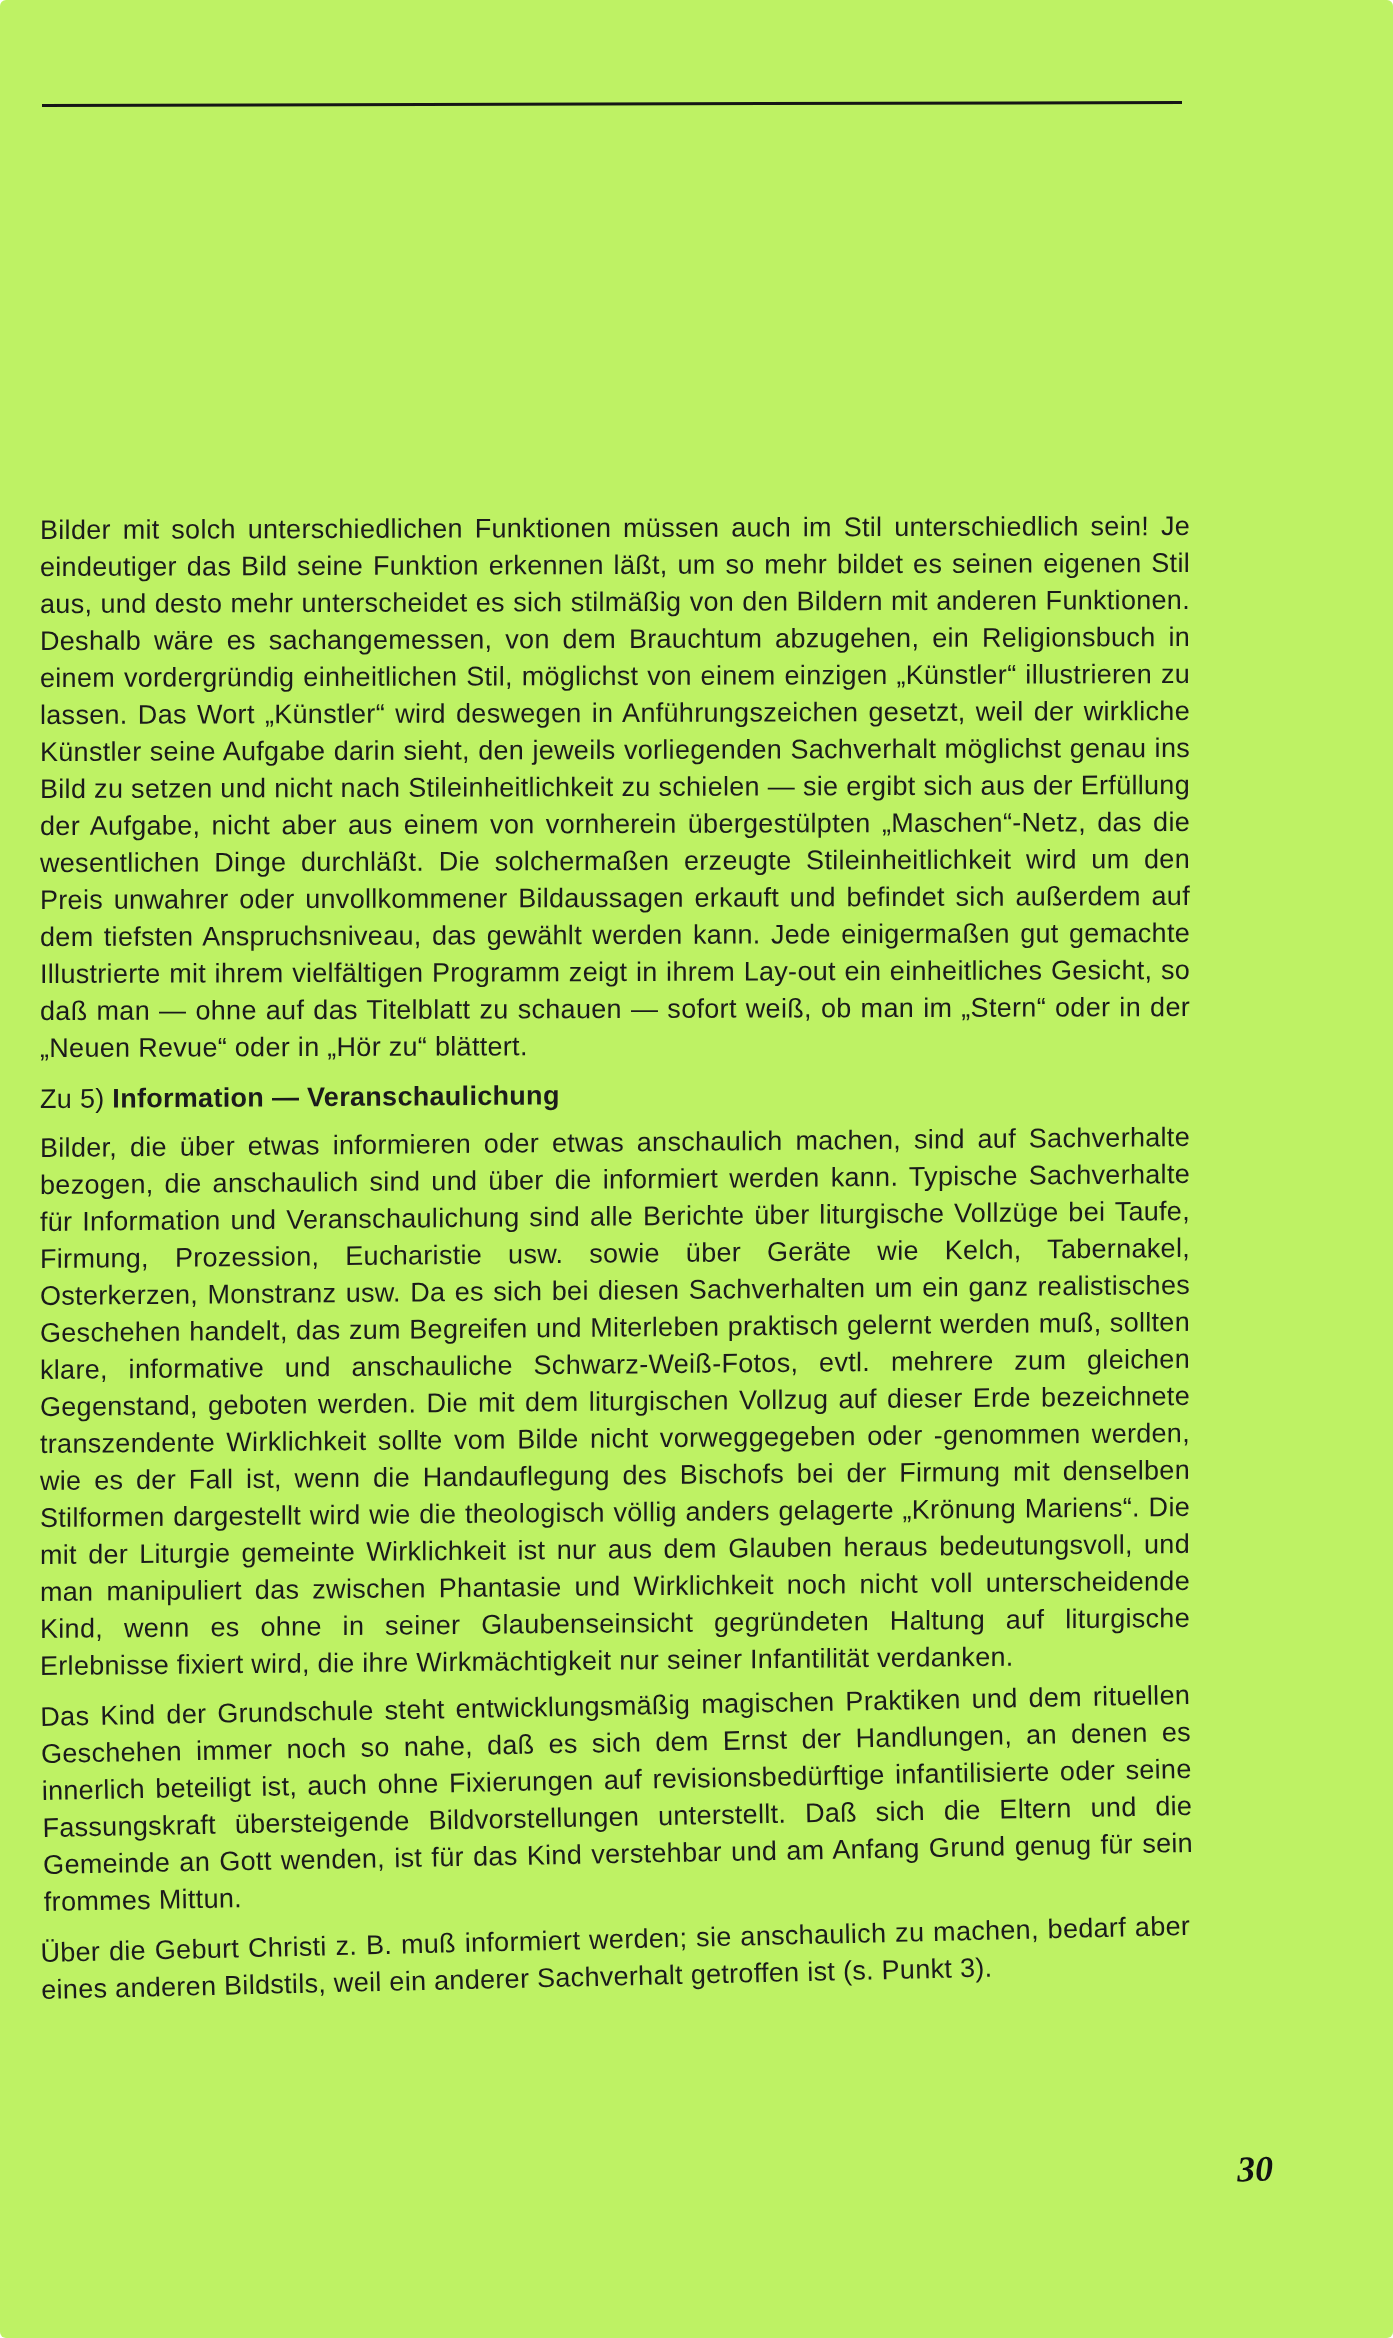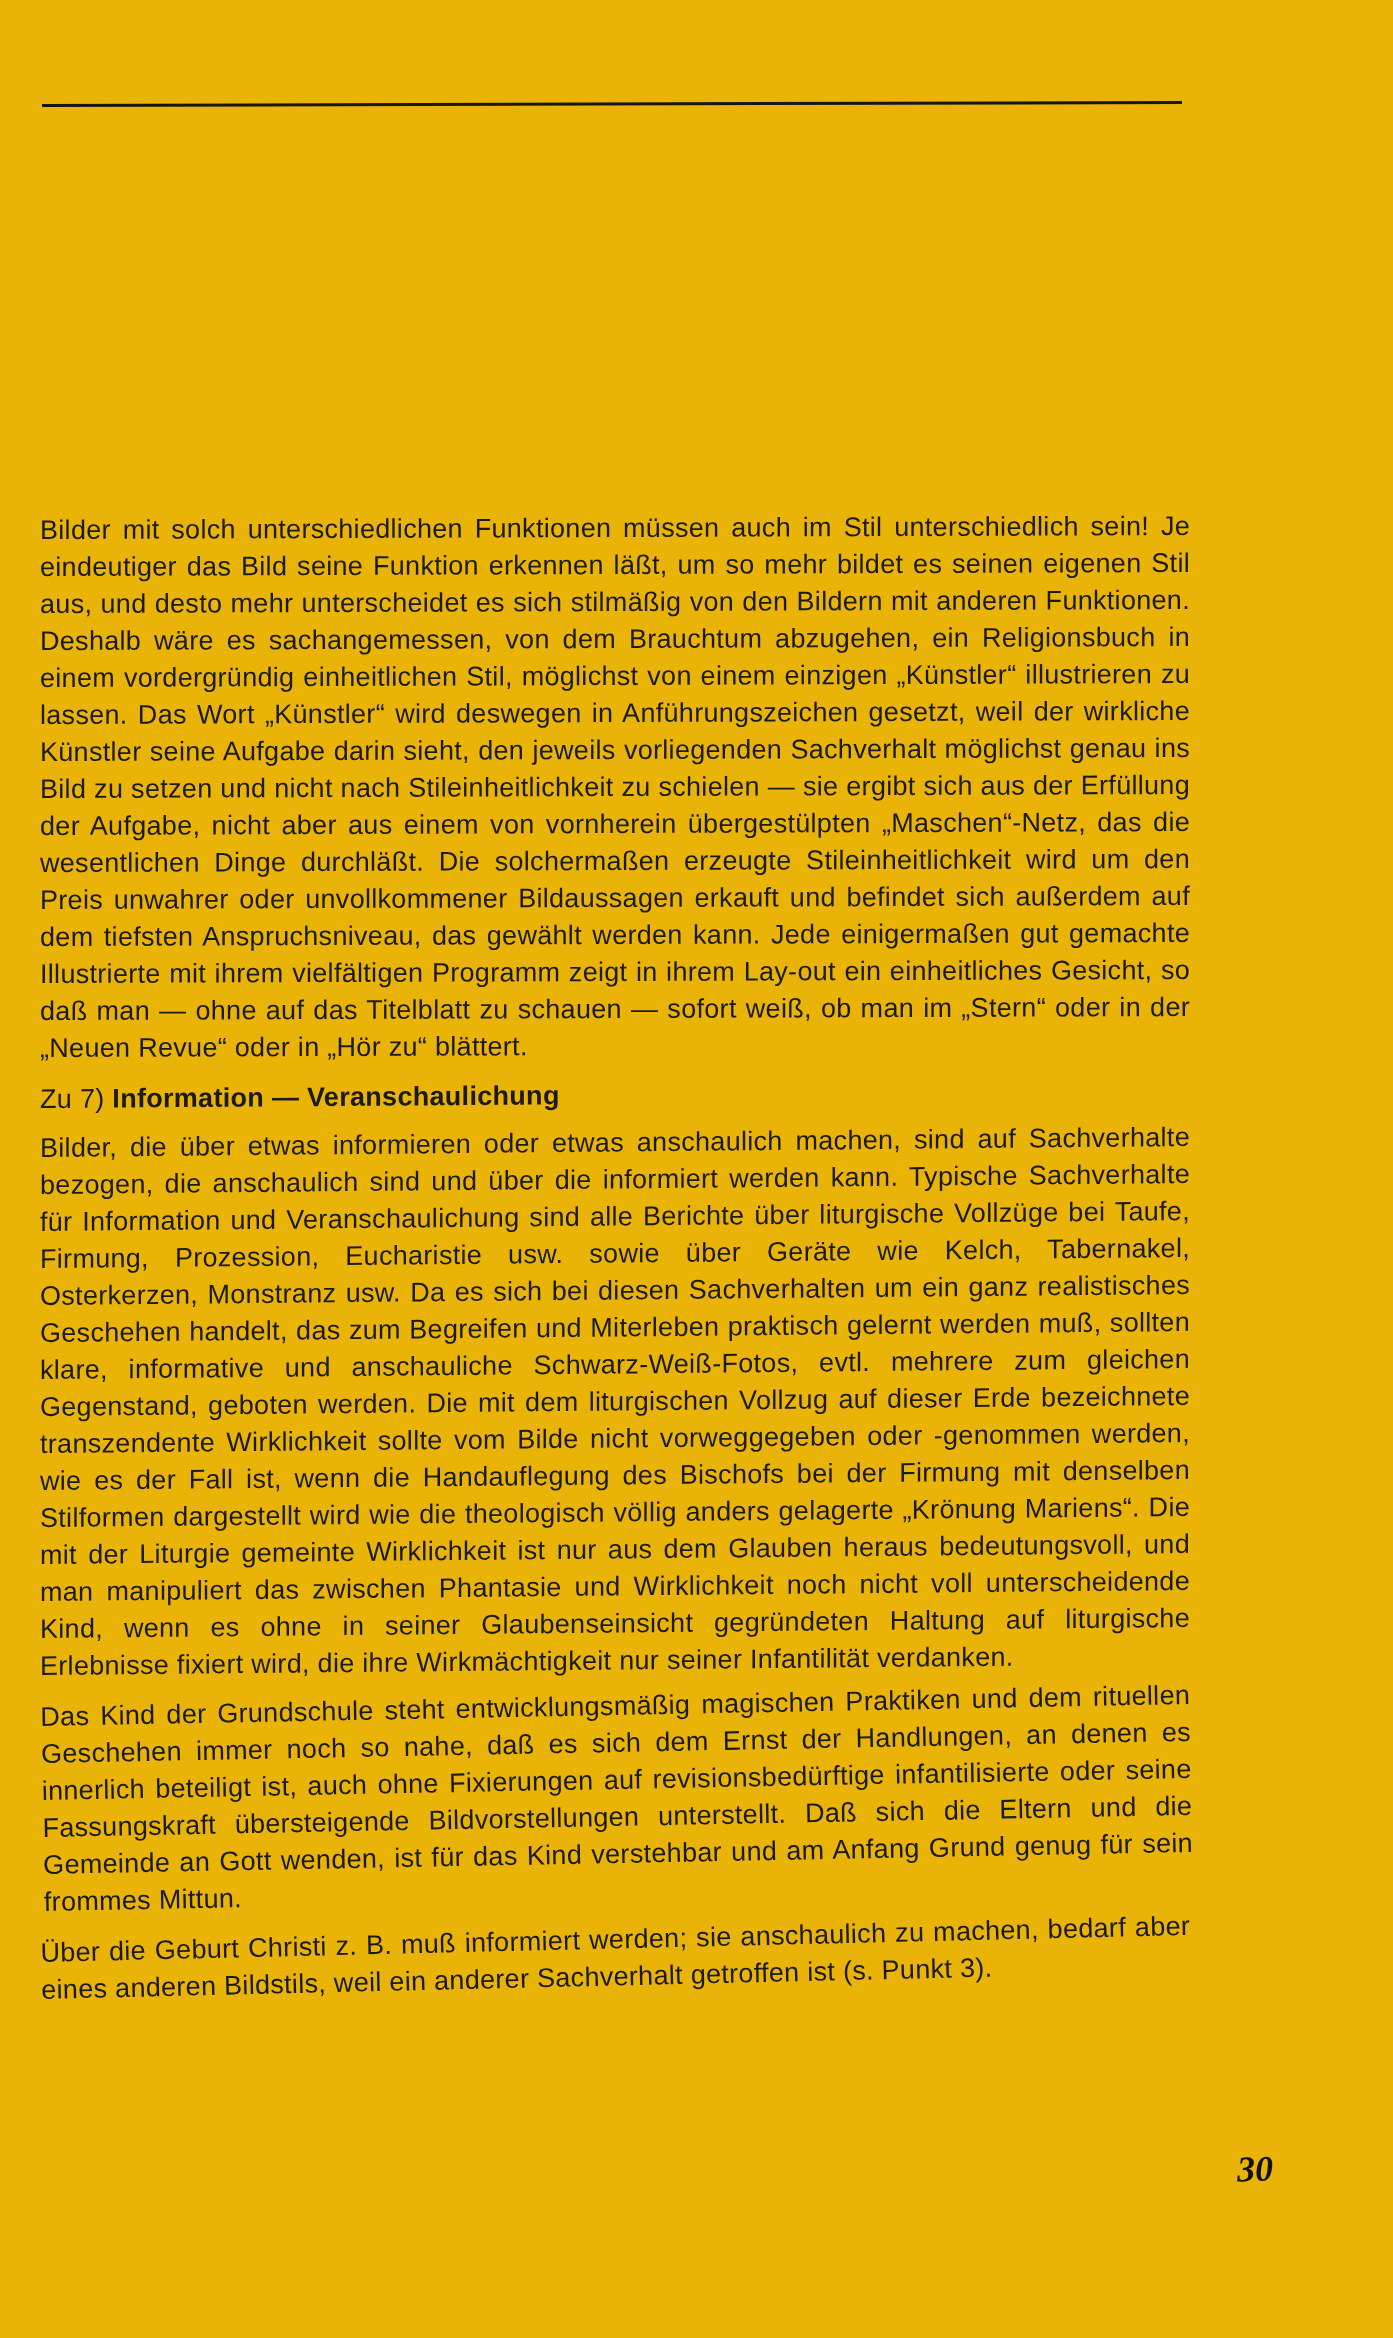--- a/index.html
+++ b/index.html
@@ -4,24 +4,25 @@
 <style>
   html, body {
     margin: 0;
     padding: 0;
     background: #ffffff;
   }
   .page {
     position: relative;
     width: 1393px;
     height: 2338px;
-    background: #eab308;
+    background: #bef264;
     overflow: hidden;
     font-family: "Liberation Sans", sans-serif;
     color: #1b1b1b;
+    border-radius: 6px;
   }
   .top-rule {
     position: absolute;
     left: 42px;
     top: 104px;
     width: 1140px;
     height: 3px;
     background: #161616;
     transform: rotate(-0.15deg);
     transform-origin: 0 0;
@@ -88,21 +89,21 @@
 <body>
 
 <div class="page">
 
   <div class="top-rule"></div>
 
   <div class="text-block">
 
     <p class="para p1">Bilder mit solch unterschiedlichen Funktionen müssen auch im Stil unterschiedlich sein! Je eindeutiger das Bild seine Funktion erkennen läßt, um so mehr bildet es seinen eigenen Stil aus, und desto mehr unterscheidet es sich stilmäßig von den Bildern mit anderen Funktionen. Deshalb wäre es sachangemessen, von dem Brauchtum abzugehen, ein Religionsbuch in einem vordergründig einheitlichen Stil, möglichst von einem einzigen „Künstler“ illustrieren zu lassen. Das Wort „Künstler“ wird deswegen in Anführungszeichen gesetzt, weil der wirkliche Künstler seine Aufgabe darin sieht, den jeweils vorliegenden Sachverhalt möglichst genau ins Bild zu setzen und nicht nach Stileinheitlichkeit zu schielen — sie ergibt sich aus der Erfüllung der Aufgabe, nicht aber aus einem von vornherein übergestülpten „Maschen“-Netz, das die wesentlichen Dinge durchläßt. Die solchermaßen erzeugte Stileinheitlichkeit wird um den Preis unwahrer oder unvollkommener Bildaussagen erkauft und befindet sich außerdem auf dem tiefsten Anspruchsniveau, das gewählt werden kann. Jede einigermaßen gut gemachte Illustrierte mit ihrem vielfältigen Programm zeigt in ihrem Lay-out ein einheitliches Gesicht, so daß man — ohne auf das Titelblatt zu schauen — sofort weiß, ob man im „Stern“ oder in der „Neuen Revue“ oder in „Hör zu“ blättert.</p>
 
-    <h3 class="heading"><span>Zu 7) </span><span class="bold">Information — Veranschaulichung</span></h3>
+    <h3 class="heading"><span>Zu 5) </span><span class="bold">Information — Veranschaulichung</span></h3>
 
     <p class="para p2"><span>Bilder, die über etwas informieren oder etwas anschaulich machen, sind auf Sachverhalte bezogen, die anschaulich sind und über die informiert werden kann. Typische Sachverhalte für Information und Veranschaulichung sind alle Berichte über liturgische Vollzüge bei Taufe, Firmung, Prozession, Eucharistie usw. sowie über Geräte wie Kelch, Tabernakel, Osterkerzen, Monstranz usw. Da es sich bei diesen Sachverhalten um ein ganz realistisches Geschehen handelt, das zum Begreifen und Miterleben praktisch gelernt werden muß, sollten klare, informative und anschauliche Schwarz-Weiß-</span><span class="italic-term">Fotos,</span><span> evtl. mehrere zum gleichen Gegenstand, geboten werden. Die mit dem liturgischen Vollzug auf dieser Erde bezeichnete transzendente Wirklichkeit sollte vom Bilde nicht vorweggegeben oder -genommen werden, wie es der Fall ist, wenn die Handauflegung des Bischofs bei der Firmung mit denselben Stilformen dargestellt wird wie die theologisch völlig anders gelagerte „Krönung Mariens“. Die mit der Liturgie gemeinte Wirklichkeit ist nur aus dem Glauben heraus bedeutungsvoll, und man manipuliert das zwischen Phantasie und Wirklichkeit noch nicht voll unterscheidende Kind, wenn es ohne in seiner Glaubenseinsicht gegründeten Haltung auf liturgische Erlebnisse fixiert wird, die ihre Wirkmächtigkeit nur seiner Infantilität verdanken.</span></p>
 
     <p class="para p3">Das Kind der Grundschule steht entwicklungsmäßig magischen Praktiken und dem rituellen Geschehen immer noch so nahe, daß es sich dem Ernst der Handlungen, an denen es innerlich beteiligt ist, auch ohne Fixierungen auf revisionsbedürftige infantilisierte oder seine Fassungskraft übersteigende Bildvorstellungen unterstellt. Daß sich die Eltern und die Gemeinde an Gott wenden, ist für das Kind verstehbar und am Anfang Grund genug für sein frommes Mittun.</p>
 
     <p class="para p4">Über die Geburt Christi z. B. muß informiert werden; sie anschaulich zu machen, bedarf aber eines anderen Bildstils, weil ein anderer Sachverhalt getroffen ist (s. Punkt 3).</p>
 
   </div>
 
   <div class="page-number">30</div>

